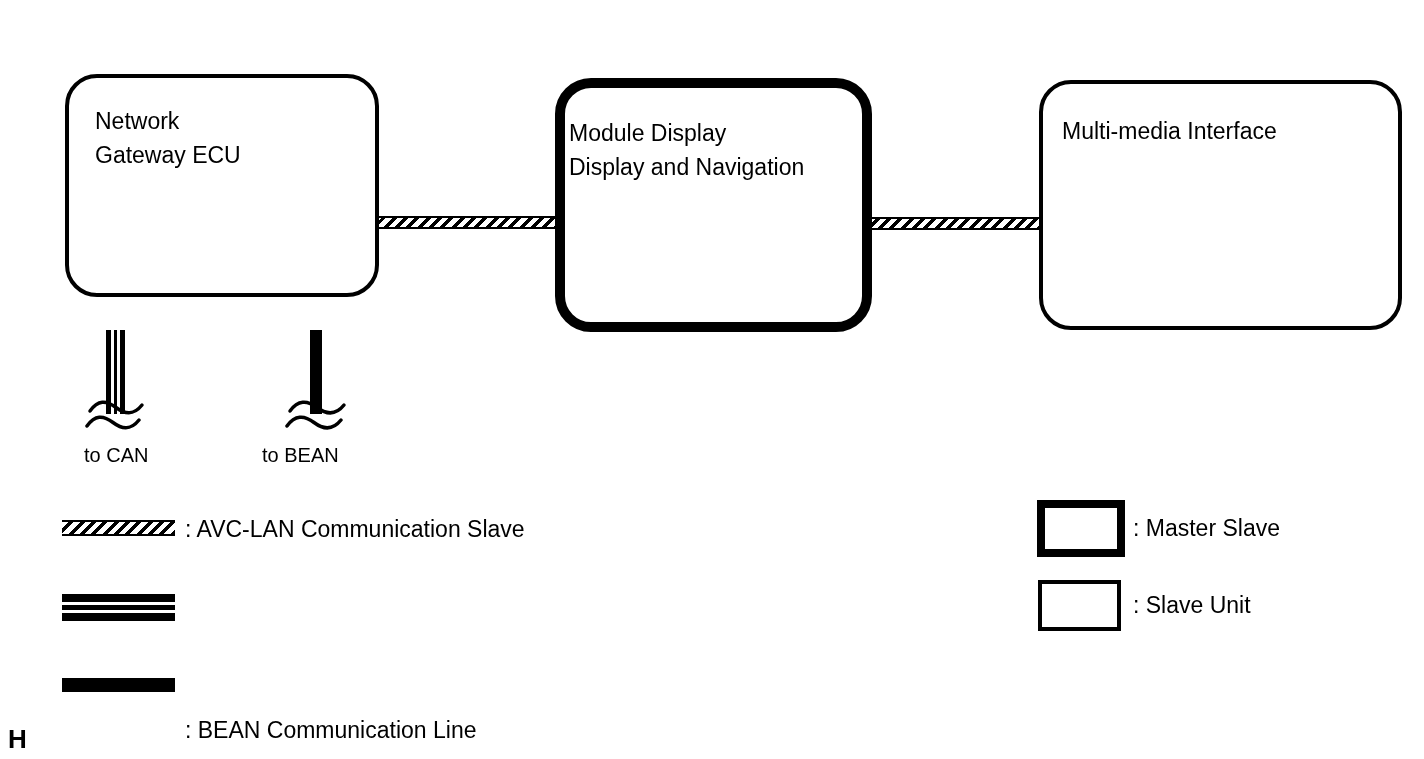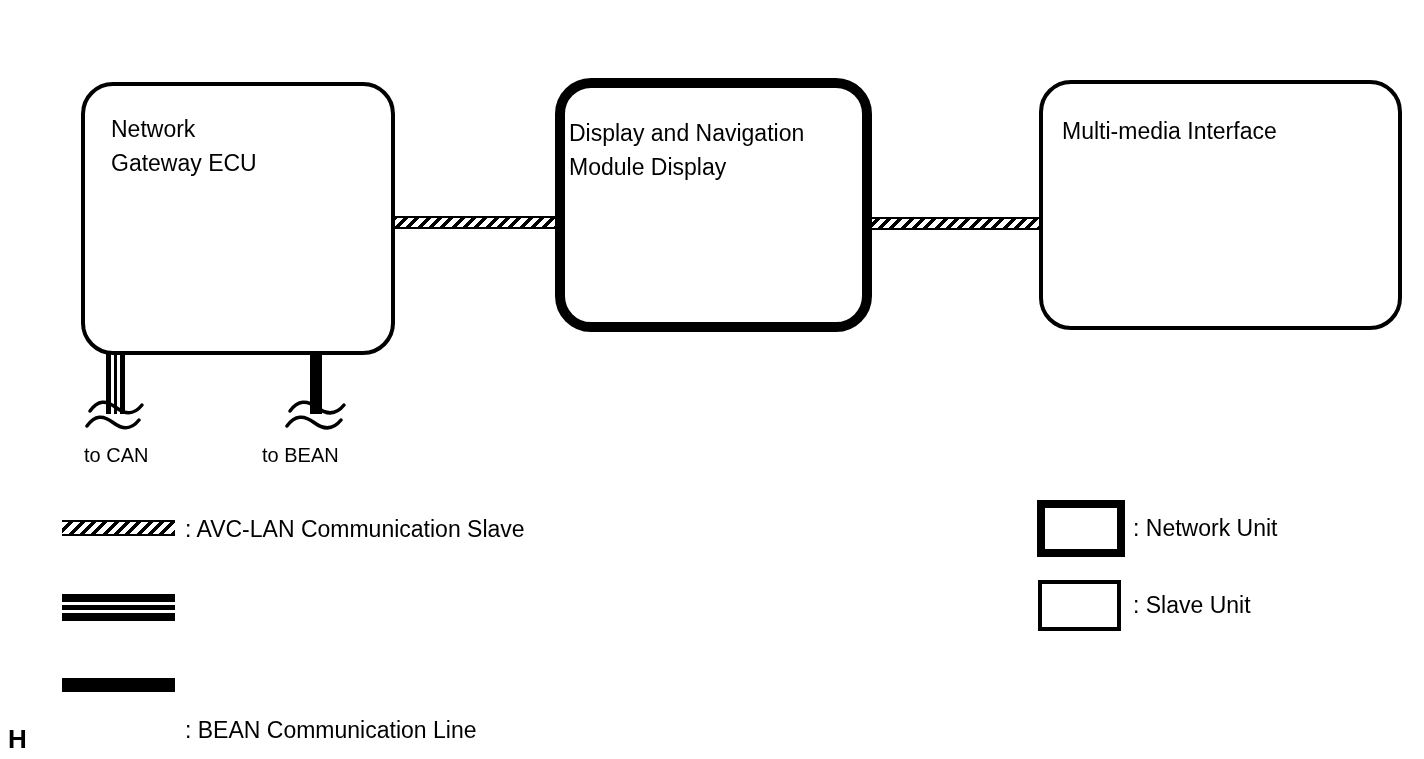--- a/index.html
+++ b/index.html
@@ -119,31 +119,31 @@
 <body>
 
 <div class="canvas">
 
   <div class="hatch-band" style="left:378px; top:216px; width:180px;"></div>
   <div class="hatch-band" style="left:869px; top:217px; width:172px;"></div>
 
   <div class="can-stub" style="left:106px; top:330px; height:84px;"></div>
   <div class="bean-stub" style="left:310px; top:330px; height:84px;"></div>
 
-  <div class="ecu-box slave" style="left:65px; top:82px; width:314px; height:273px;margin-left:16px;">
+  <div class="ecu-box slave" style="left:65px; top:74px; width:314px; height:223px;">
     <div class="node-label" style="left:26px; top:26px;">
       <div>Network</div>
       <div>Gateway ECU</div>
     </div>
   </div>
 
   <div class="ecu-box master" style="left:555px; top:78px; width:317px; height:254px;">
     <div class="node-label" style="left:4px; top:28px;">
+      <div>Module Display</div>
       <div>Display and Navigation</div>
-      <div>Module Display</div>
     </div>
   </div>
 
   <div class="ecu-box slave" style="left:1039px; top:80px; width:363px; height:250px;">
     <div class="node-label" style="left:19px; top:30px;">
       <div>Multi-media Interface</div>
     </div>
   </div>
 
   <svg class="break-mark" style="left:84px; top:398px;" width="64" height="38" viewBox="0 0 64 38">
@@ -160,20 +160,20 @@
 
   <div class="legend-swatch-avclan" style="left:62px; top:520px;"></div>
   <div class="legend-label" style="left:185px; top:517px;">: AVC-LAN Communication Slave</div>
 
   <div class="legend-swatch-can" style="left:62px; top:594px;"></div>
 
   <div class="legend-swatch-bean" style="left:62px; top:678px;"></div>
   <div class="legend-label" style="left:185px; top:674px;margin-top:44px;">: BEAN Communication Line</div>
 
   <div class="unit-box master" style="left:1037px; top:500px; width:88px; height:57px;"></div>
-  <div class="legend-label" style="left:1133px; top:516px;">: Network Unit</div>
+  <div class="legend-label" style="left:1133px; top:516px;">: Master Slave</div>
 
   <div class="unit-box slave" style="left:1038px; top:580px; width:83px; height:51px;"></div>
   <div class="legend-label" style="left:1133px; top:593px;">: Slave Unit</div>
 
   <div class="page-marker" style="left:8px; top:726px;">H</div>
 
 </div>
 
 </body></html>

